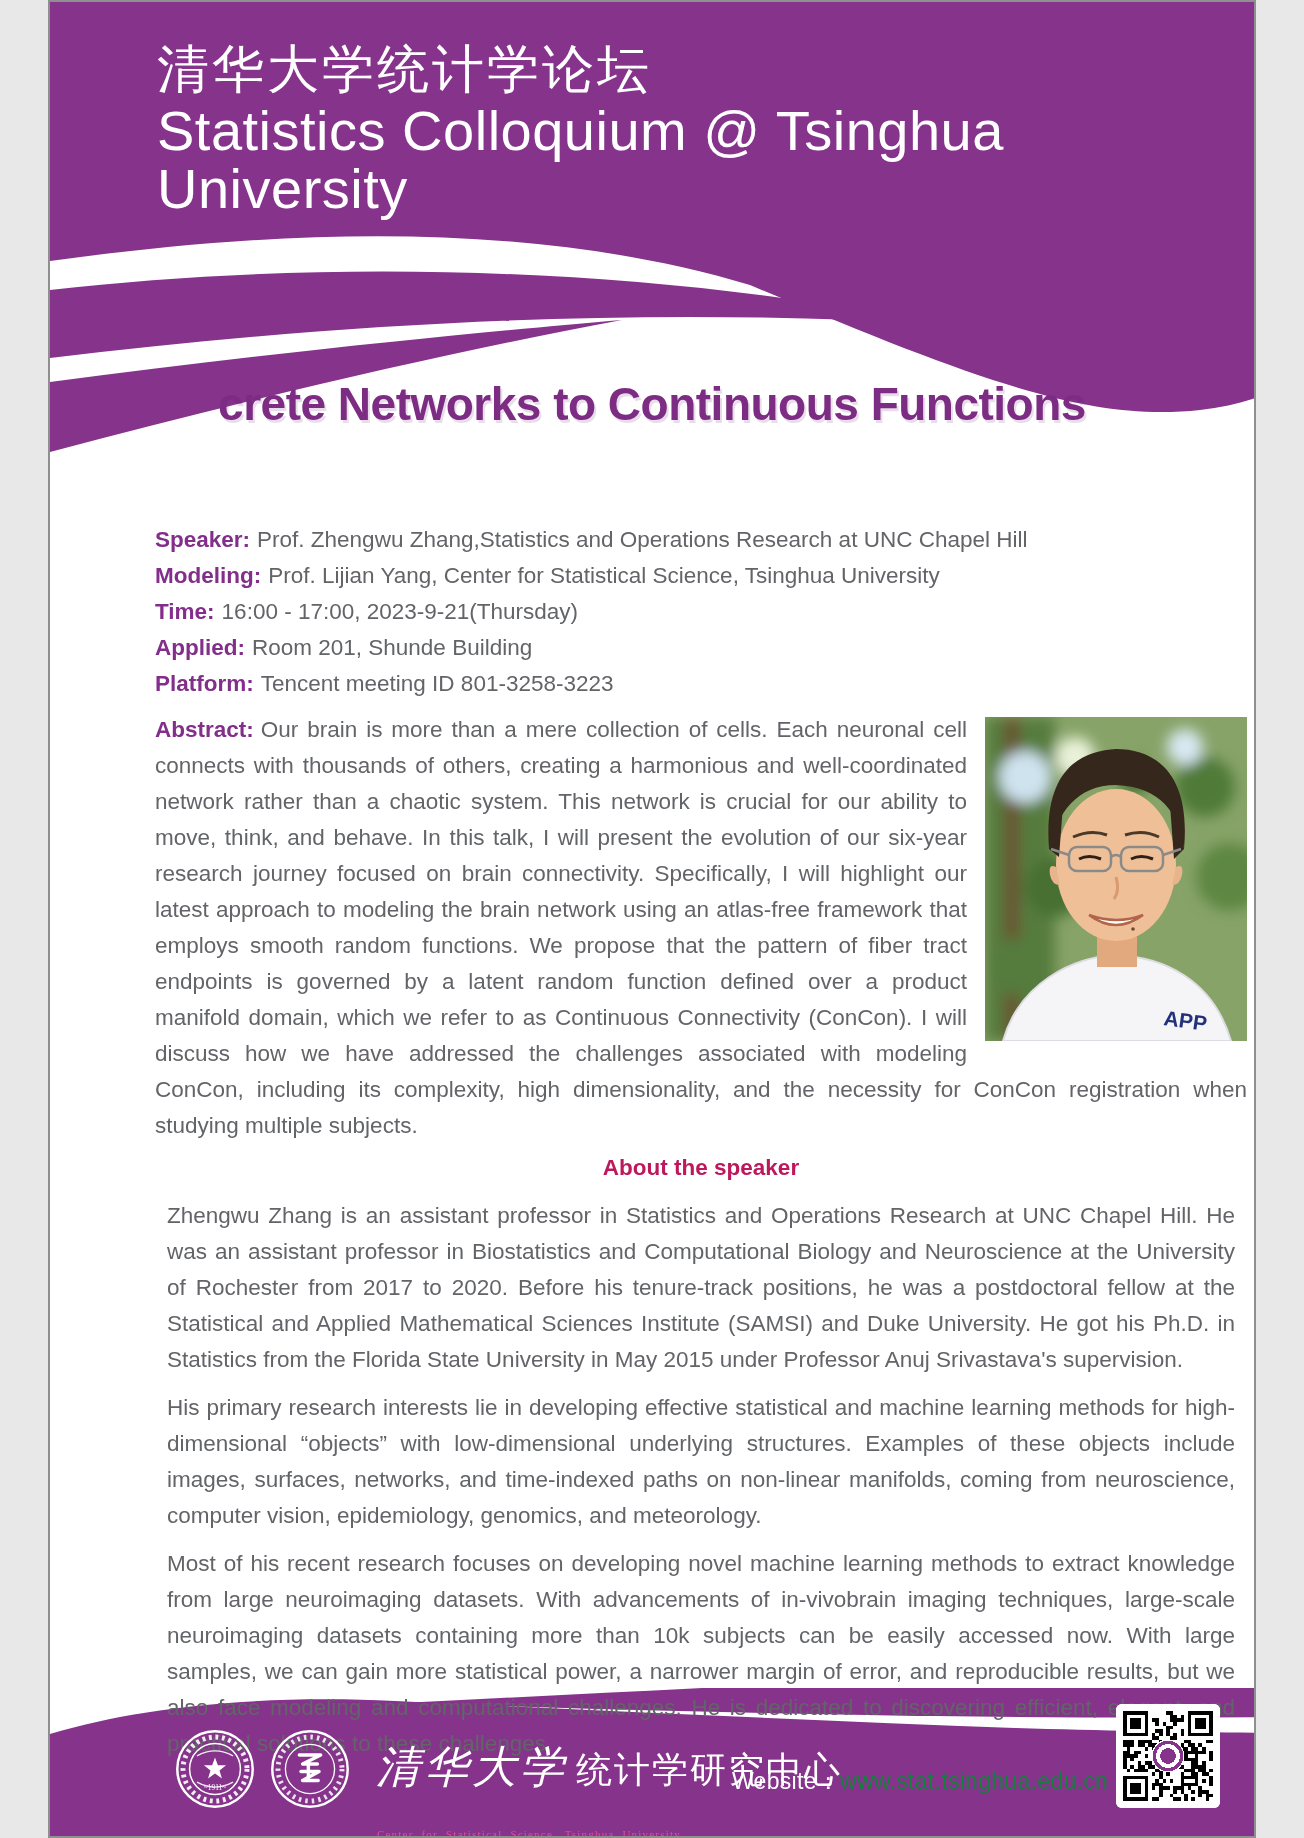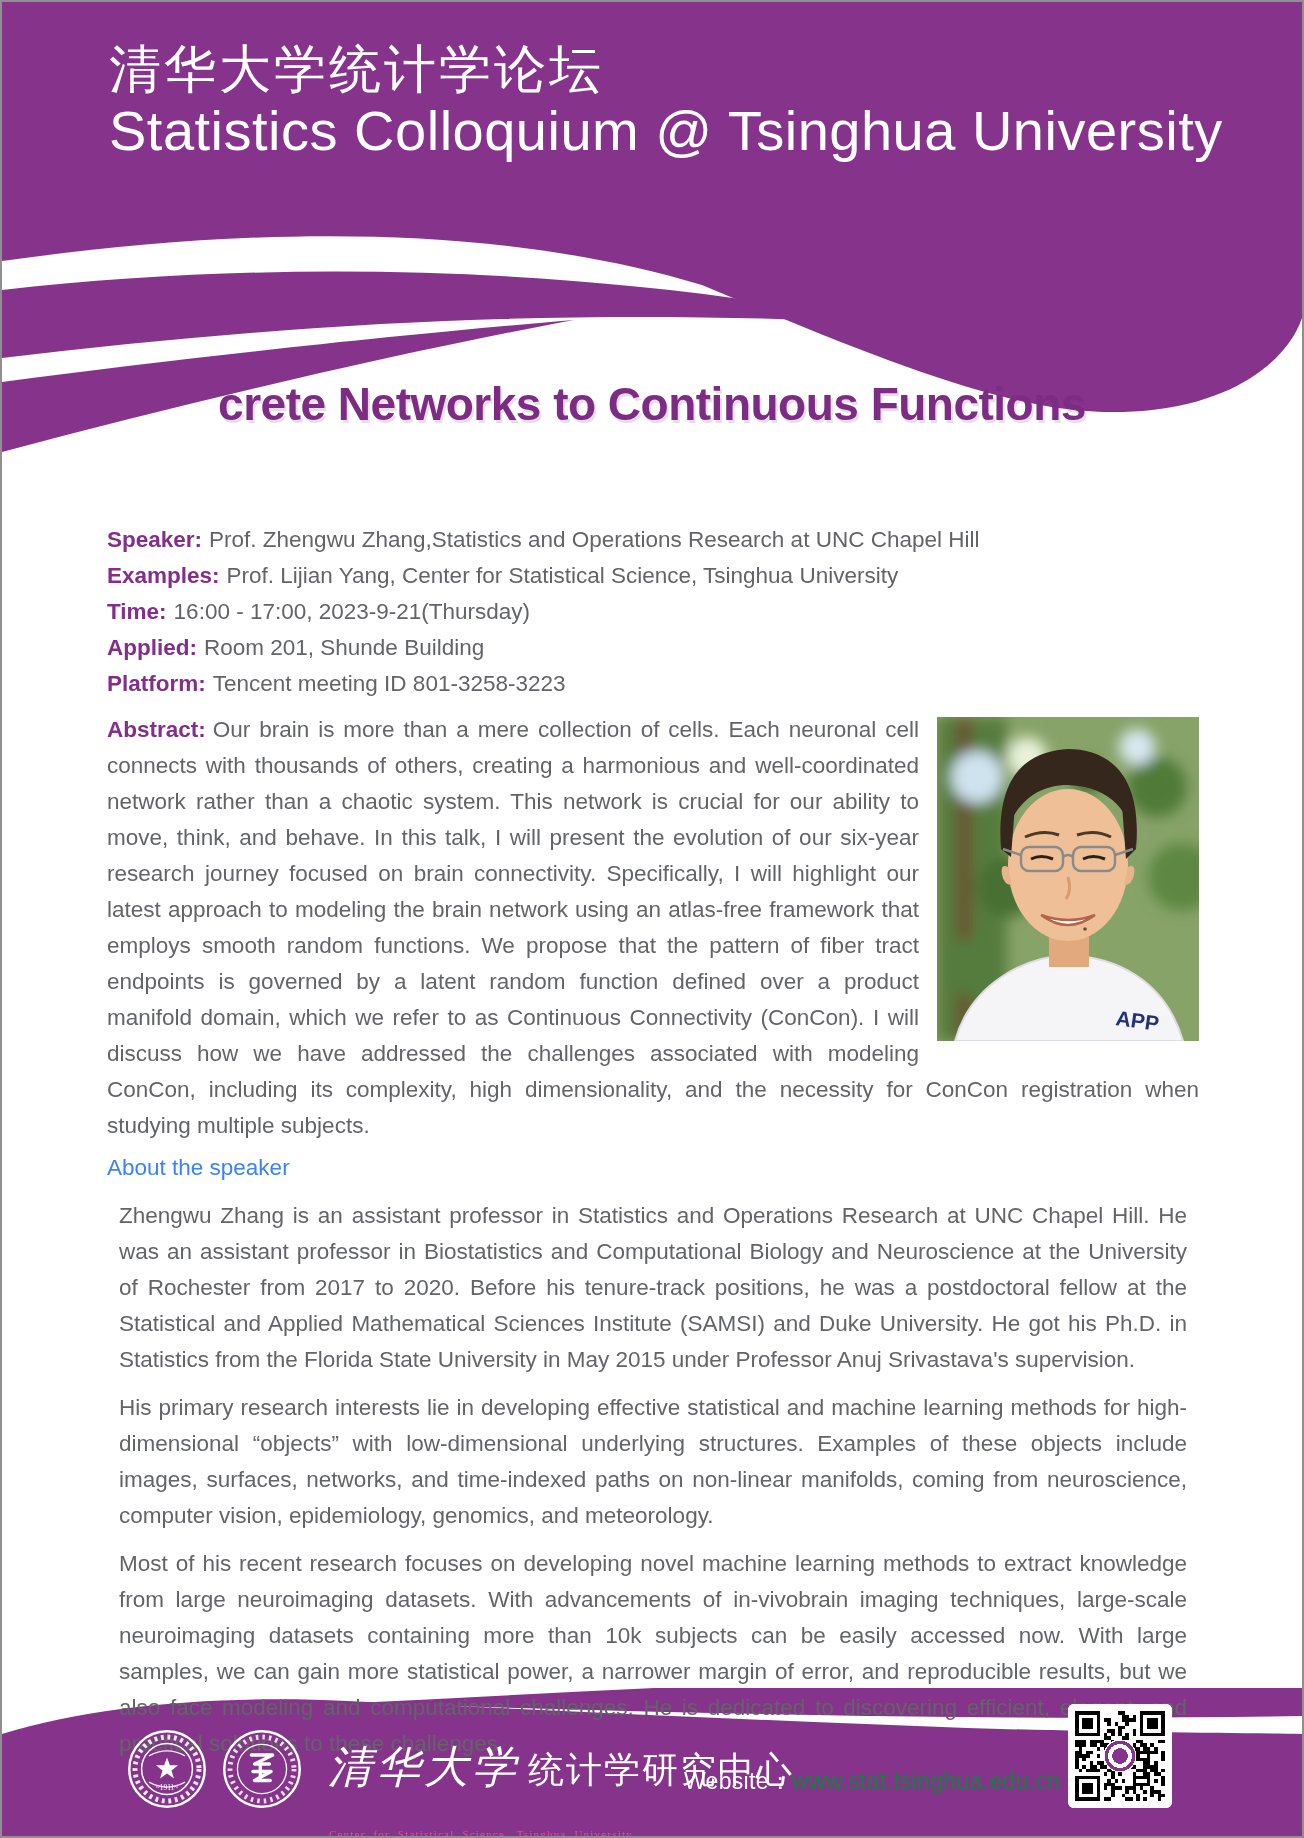--- a/index.html
+++ b/index.html
@@ -1,17 +1,17 @@
 <!DOCTYPE html>
 <html lang="en"><head>
 <meta charset="utf-8">
 <style>
   html,body{margin:0;padding:0;background:#e8e8e8;}
   .poster{
-    position:relative;width:1304px;height:1838px;margin:0 auto;
+    position:relative;width:1208px;height:1838px;margin:0 auto;
     background:#ffffff;overflow:hidden;box-sizing:border-box;
     border:2px solid #8f8f8f;
     font-family:"Liberation Sans", sans-serif;
   }
   svg.deco{position:absolute;left:0;display:block;z-index:0;}
   svg.deco.top{top:0;}
   svg.deco.bottom{top:1686px;}
 
   
   .hdr{position:absolute;left:107px;top:34px;z-index:2;color:#ffffff;}
@@ -28,21 +28,21 @@
   
   .content{
     position:absolute;left:105px;top:520px;width:1092px;z-index:2;
     color:#636468;font-size:22.5px;line-height:36px;
   }
   .lbl{font-weight:bold;color:#822E8A;margin-right:7px;}
   .detail{white-space:nowrap;}
   p.abstract{margin:10px 0 0 0;text-align:justify;hyphens:auto;}
   .photo{float:right;width:262px;height:324px;margin:5px 0 8px 18px;}
   .photo svg{display:block;width:262px;height:324px;}
-  .about-h{font-weight:normal;color:#3b82f6;margin-top:6px;}
+  .about-h{font-weight:bold;color:#be185d;margin-top:6px;text-align:center;}
   p.bio{margin:12px;text-align:justify;hyphens:auto;}
 
   
   .seal{position:absolute;z-index:3;}
   .f-zh{position:absolute;left:326px;top:1736px;z-index:3;color:#fff;white-space:nowrap;}
   .f-zh .script{font-family:"Liberation Serif",serif;font-style:italic;font-weight:normal;font-size:44px;letter-spacing:4px;}
   .f-zh .cjk{font-size:36px;font-weight:400;letter-spacing:2px;margin-left:8px;}
   .f-en{position:absolute;left:327px;top:1826px;z-index:3;color:#ec4899;
         font-family:"Liberation Serif",serif;font-size:11px;letter-spacing:1.2px;word-spacing:4px;}
   .f-web{position:absolute;left:682px;top:1764px;z-index:3;color:#fff;font-size:23px;font-weight:300;letter-spacing:0.3px;}
@@ -69,21 +69,21 @@
   <div class="talk-title">
     <div>crete Networks to Continuous Functions</div>
   </div>
 
   <div class="content">
 
     <div class="detail">
       <span class="lbl">Speaker:</span><span>Prof. Zhengwu Zhang,Statistics and Operations Research at UNC Chapel Hill</span>
     </div>
     <div class="detail">
-      <span class="lbl">Examples:</span><span>Prof. Lijian Yang, Center for Statistical Science, Tsinghua University</span>
+      <span class="lbl">Modeling:</span><span>Prof. Lijian Yang, Center for Statistical Science, Tsinghua University</span>
     </div>
     <div class="detail">
       <span class="lbl">Time:</span><span>16:00 - 17:00, 2023-9-21(Thursday)</span>
     </div>
     <div class="detail">
       <span class="lbl">Applied:</span><span>Room 201, Shunde Building</span>
     </div>
     <div class="detail">
       <span class="lbl">Platform:</span><span>Tencent meeting ID 801-3258-3223</span>
     </div>

